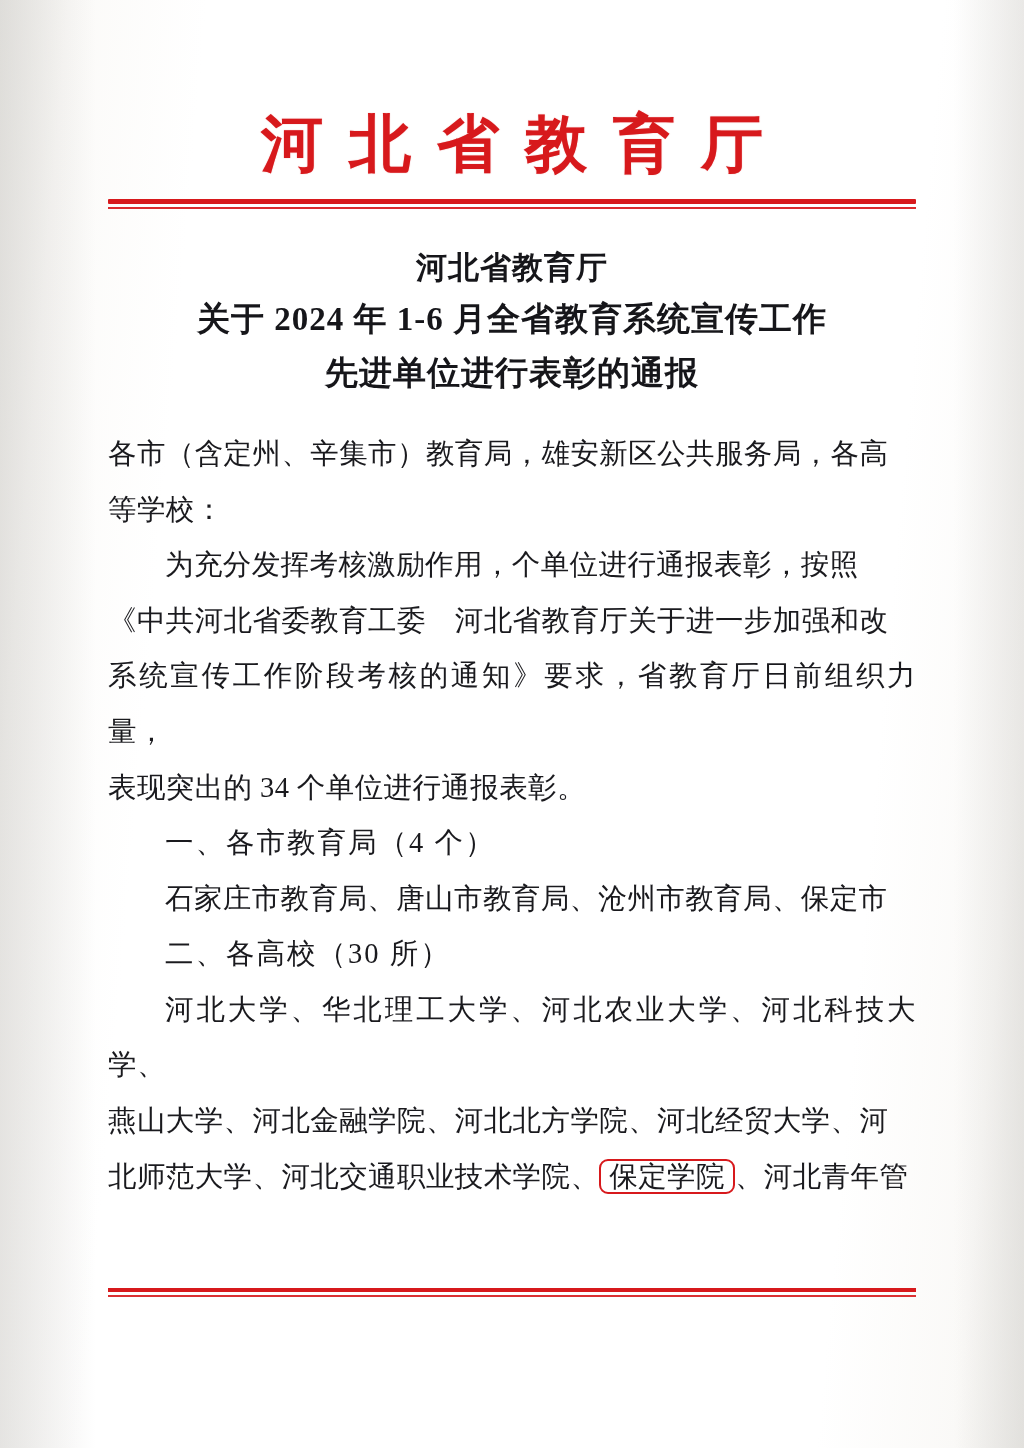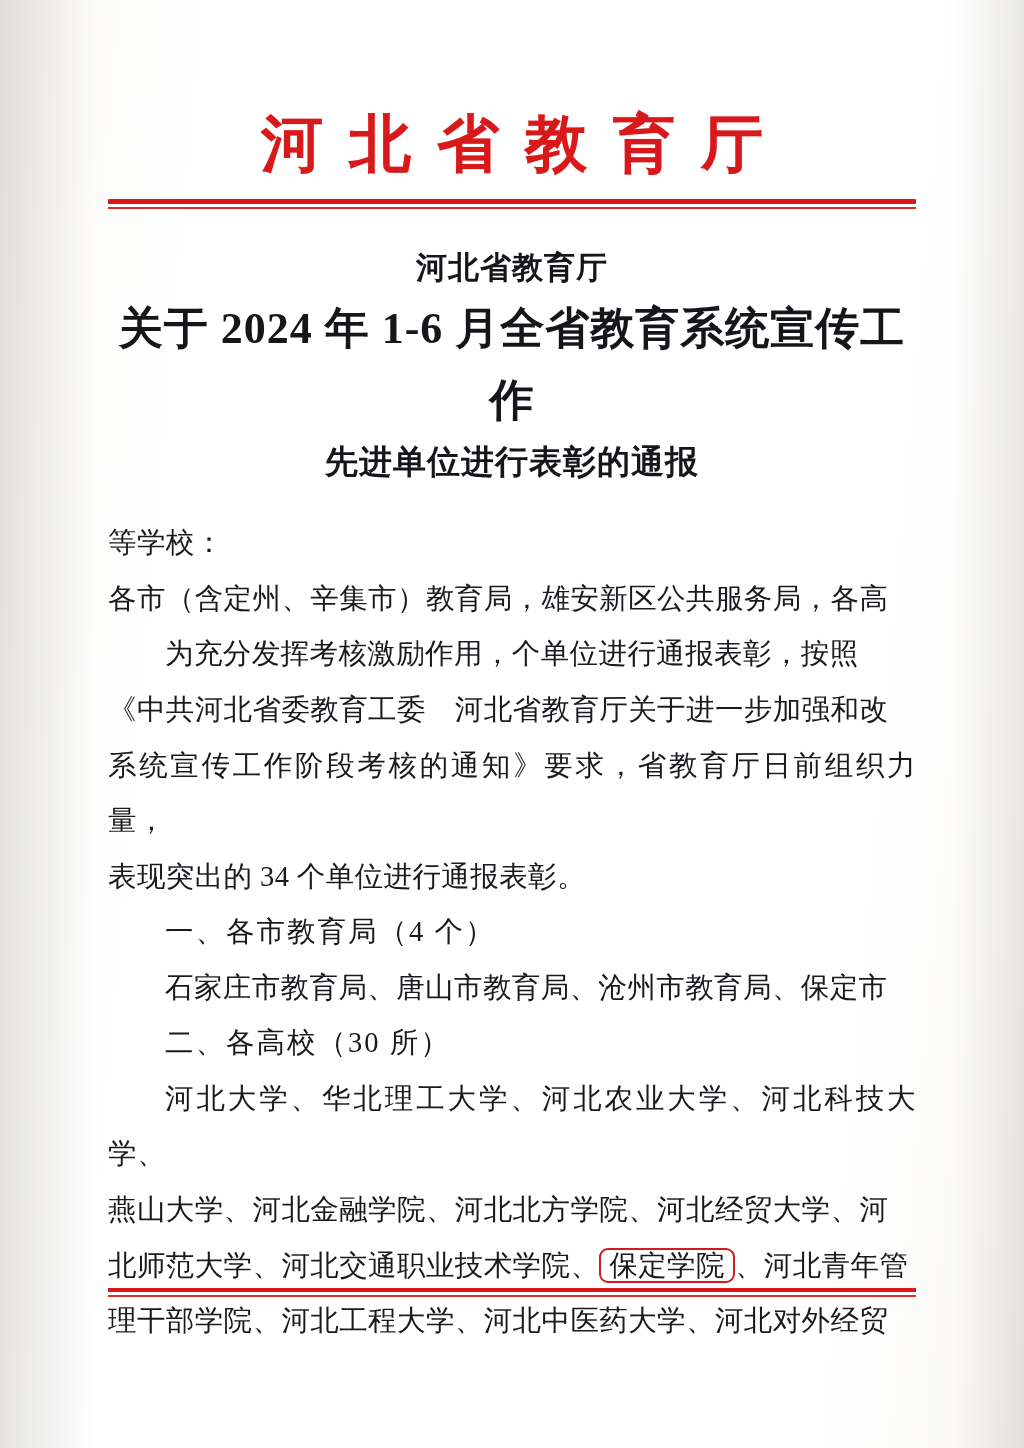--- a/index.html
+++ b/index.html
@@ -78,21 +78,21 @@
     margin-top: 34px;
     text-align: center;
     font-family: "Liberation Serif", "DejaVu Serif", serif;
     font-weight: bold;
     font-size: 33px;
     line-height: 1.62;
     color: #16161a;
     letter-spacing: 1px;
   }
   .title-line-1 { font-size: 31px; }
-  .title-line-2 { font-size: 44px; }
+  .title-line-2 { font-size: 33px; }
   .title-line-3 { font-size: 33px; }
 
   .content {
     margin-top: 26px;
     font-size: 28.5px;
     line-height: 1.95;
     color: #1a1a1e;
     letter-spacing: 0.4px;
     text-align: justify;
   }
@@ -142,36 +142,35 @@
     <div class="rule-top-thin"></div>
 
     <div class="title-block">
       <div class="title-line-1">河北省教育厅</div>
       <div class="title-line-2">关于 2024 年 1-6 月全省教育系统宣传工作</div>
       <div class="title-line-3">先进单位进行表彰的通报</div>
     </div>
 
     <div class="content">
 
+      <p>各市（含定州、辛集市）教育局，雄安新区公共服务局，各高</p>
       <p>等学校：</p>
-      <p>各市（含定州、辛集市）教育局，雄安新区公共服务局，各高</p>
 
       <p class="indent2">为充分发挥考核激励作用，个单位进行通报表彰，按照</p>
       <p>《中共河北省委教育工委　河北省教育厅关于进一步加强和改</p>
       <p>系统宣传工作阶段考核的通知》要求，省教育厅日前组织力量，</p>
       <p>表现突出的 34 个单位进行通报表彰。</p>
 
       <p class="heading-item">一、各市教育局（4 个）</p>
       <p class="indent2">石家庄市教育局、唐山市教育局、沧州市教育局、保定市</p>
 
       <p class="heading-item">二、各高校（30 所）</p>
       <p class="indent2">河北大学、华北理工大学、河北农业大学、河北科技大学、</p>
       <p>燕山大学、河北金融学院、河北北方学院、河北经贸大学、河</p>
       <p><span>北师范大学、河北交通职业技术学院、</span><span class="highlight-box">保定学院</span><span>、河北青年管</span></p>
-      <p>理干部学院、河北工程大学、河北中医药大学、河北对外经贸</p>
 
     </div>
 
     <div class="rule-bottom"></div>
     <div class="rule-bottom-thin"></div>
 
   </div>
 </div>
 
 </body></html>

